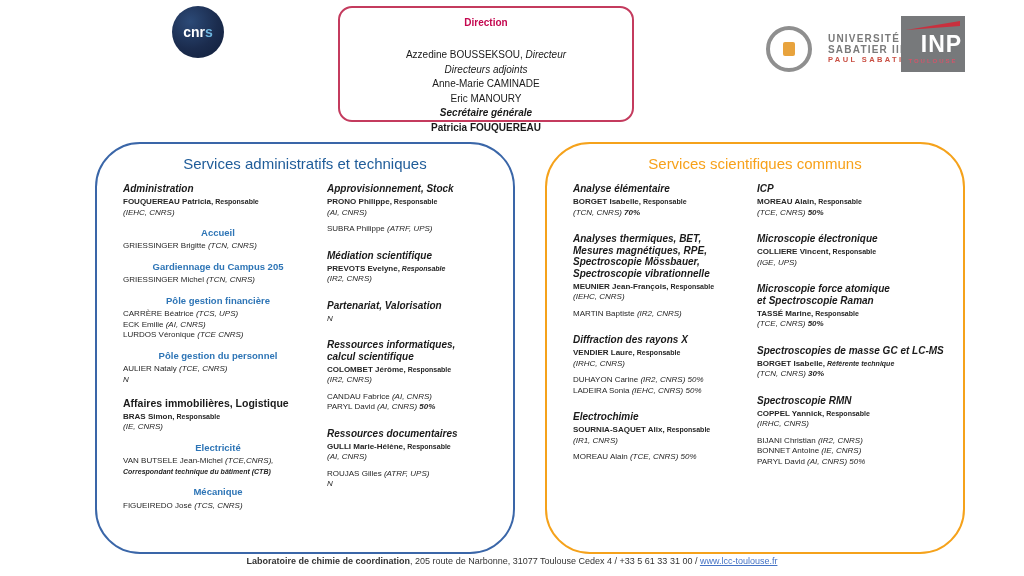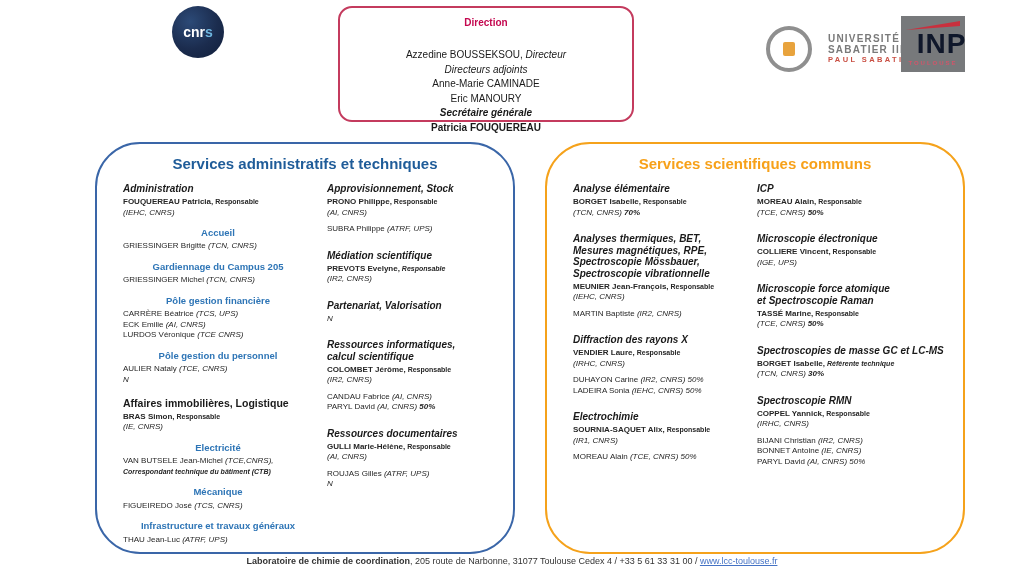--- a/index.html
+++ b/index.html
@@ -28,36 +28,36 @@
   .ut3-textcol{display:flex;flex-direction:column;line-height:1.05;}
   .ut3-l1,.ut3-l2{font-size:10px;font-weight:bold;color:#7a7a7a;letter-spacing:1.2px;}
   .ut3-l3{font-size:7.5px;font-weight:bold;color:#c94f43;letter-spacing:2.4px;margin-top:1px;}
   .ut3-comue{width:21px;height:21px;background:#8c1d20;margin-left:4px;display:flex;
              align-items:center;justify-content:center;color:#e7b9b9;font-size:9px;}
 
   .inp-logo{position:absolute;left:901px;top:16px;width:64px;height:56px;background:#77797b;
             display:flex;flex-direction:column;align-items:center;justify-content:center;}
   .inp-stripe{position:absolute;top:5px;left:5px;width:54px;height:9px;background:#c9303e;
               clip-path:polygon(0 100%,100% 0,100% 55%,0 100%);}
-  .inp-text{font-size:28px;font-weight:bold;color:#0f172a;line-height:1;margin-top:8px;letter-spacing:1px;margin-left:17px;}
+  .inp-text{font-size:23px;font-weight:bold;color:#ffffff;line-height:1;margin-top:8px;letter-spacing:1px;margin-left:17px;}
   .inp-sub{font-size:6px;font-weight:bold;color:#d2556a;letter-spacing:2px;margin-top:2px;}
 
   
   .direction-box{position:absolute;left:338px;top:6px;width:296px;height:116px;
                  border:2px solid #c43b5e;border-radius:14px;background:#fff;
                  text-align:center;padding-top:9px;box-sizing:border-box;}
   .direction-title{font-size:10px;font-weight:bold;color:#c4074f;margin-bottom:20px;}
   .direction-lines .line{font-size:10px;line-height:14.5px;color:#1a1a1a;}
 
   
   .panel{position:absolute;top:142px;width:420px;height:412px;border-radius:45px;
          background:#fff;box-sizing:border-box;}
   .panel.admin{left:95px;border:2px solid #3a66a8;}
   .panel.sci{left:545px;border:2px solid #f5a21b;}
-  .panel-title{text-align:center;font-weight:bold;font-size:15px;margin-top:11px;}
+  .panel-title{text-align:center;font-weight:normal;font-size:15px;margin-top:11px;}
   .admin .panel-title{color:#1f5c99;}
   .sci .panel-title{color:#f7a11a;}
   .cols{display:flex;padding:11px 0 0 26px;}
   .admin .col0{width:190px;margin-right:14px;}
   .admin .col1{width:184px;}
   .sci .col0{width:176px;margin-right:8px;}
   .sci .col1{width:204px;}
   .sec{margin-bottom:10px;}
   .admin .col1 .sec{margin-bottom:15px;}
   .sci .sec{margin-bottom:15px;}
@@ -148,24 +148,20 @@
           </div>
           <div class="sec">
             <div class="sec-title blue">Electricité</div>
             <div class="line"><span class="">VAN BUTSELE Jean-Michel </span><span class="i ">(TCE,CNRS),</span></div>
             <div class="line"><span class="b i sm">Correspondant technique du bâtiment (CTB)</span></div>
           </div>
           <div class="sec">
             <div class="sec-title blue">Mécanique</div>
             <div class="line"><span class="">FIGUEIREDO José </span><span class="i ">(TCS, CNRS)</span></div>
           </div>
-          <div class="sec">
-            <div class="sec-title blue">Infrastructure et travaux généraux</div>
-            <div class="line"><span class="">THAU Jean-Luc </span><span class="i ">(ATRF, UPS)</span></div>
-          </div>
         </div>
         <div class="col col1">
           <div class="sec">
             <div class="sec-title di">Approvisionnement, Stock</div>
             <div class="line"><span class="b ">PRONO Philippe,</span><span class="b sm"> Responsable</span></div>
             <div class="line"><span class="i ">(AI, CNRS)</span></div>
             <div class="line gap"><span class="">SUBRA Philippe </span><span class="i ">(ATRF, UPS)</span></div>
           </div>
           <div class="sec">
             <div class="sec-title di">Médiation scientifique</div>

